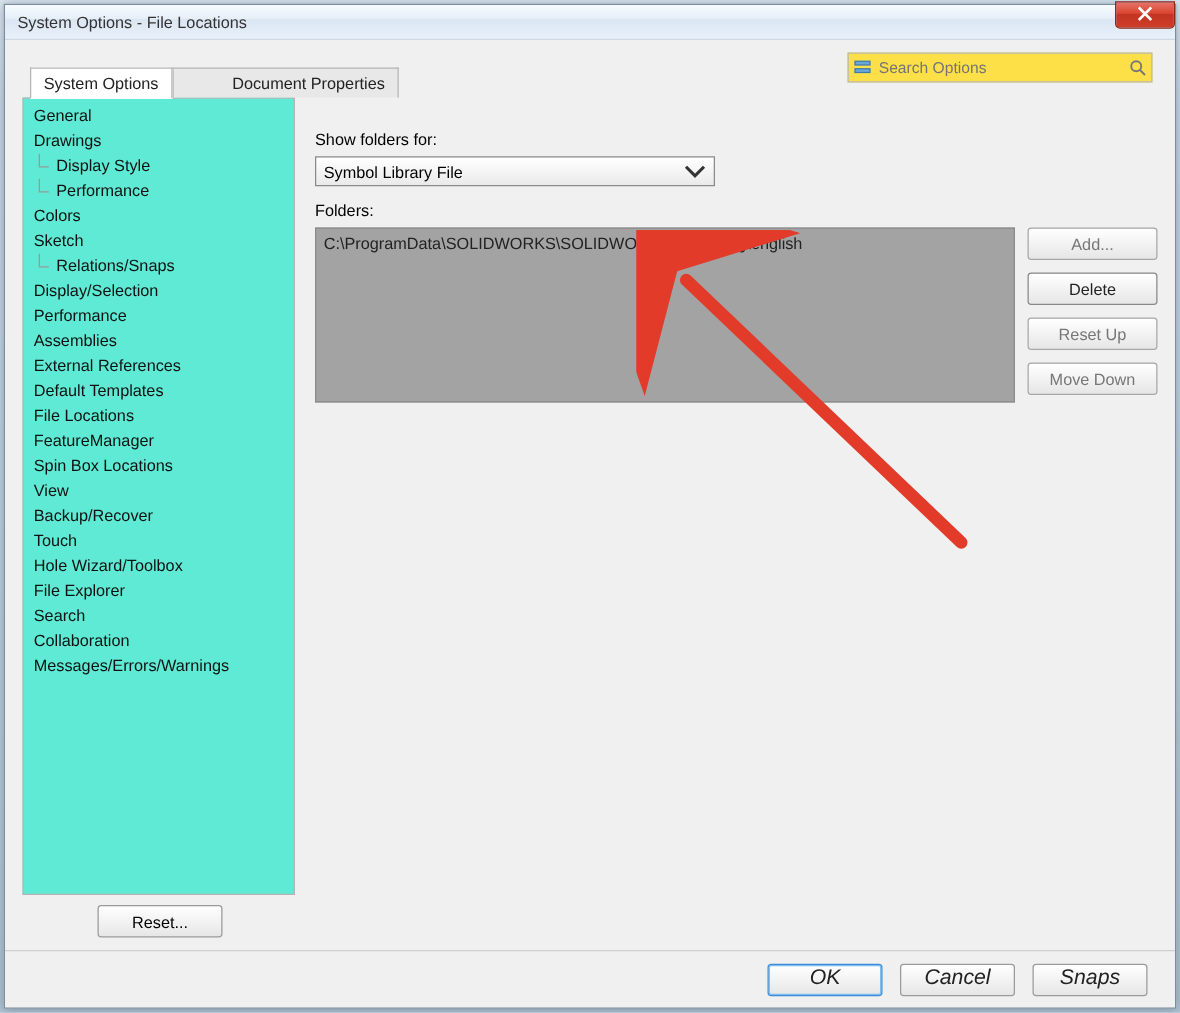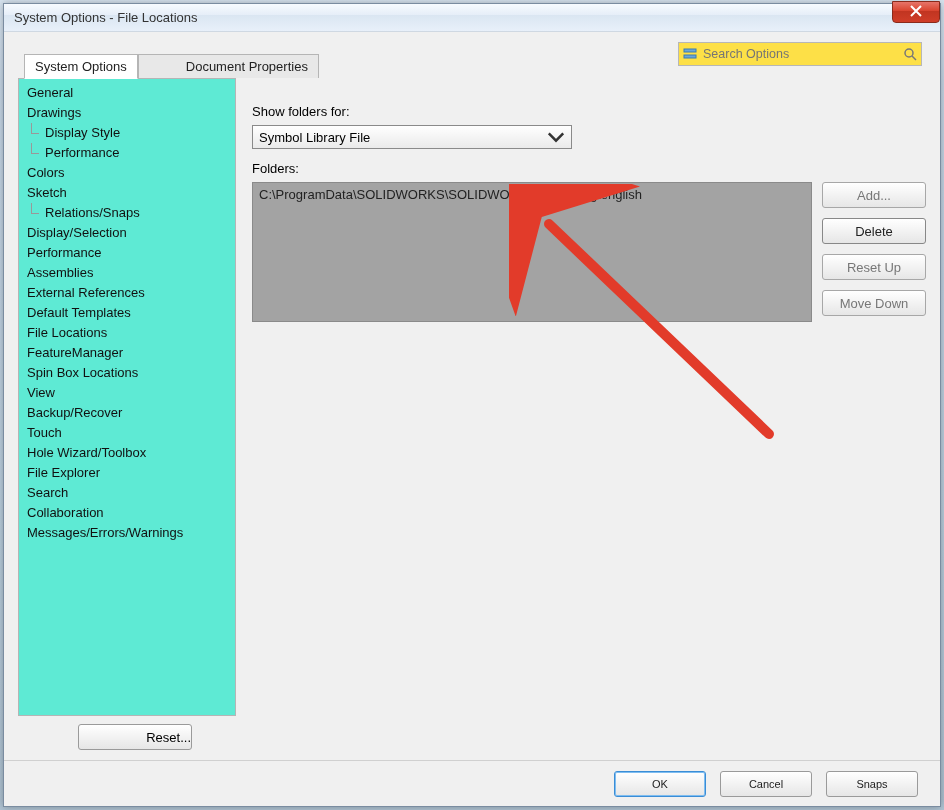--- a/index.html
+++ b/index.html
@@ -164,45 +164,46 @@
     color: #777;
     cursor: default;
     display: flex; align-items: center; justify-content: center;
   }
   .wbtn.enabled {
     color: #222;
     border-color: #888;
     cursor: pointer;
   }
   .reset-btn {
-    width: 114px; height: 26px;
+    width: 100px; height: 26px;
     margin: 8px 0 0 60px;
     border: 1px solid #9a9a9a;
     border-radius: 3px;
     background: linear-gradient(#fff,#e6e6e6);
     font-size: 13px;
-    display: flex; align-items: center; justify-content: flex-end;
+    display: flex; align-items: center; justify-content: center;
     cursor: pointer;
   }
   .bottom-bar {
     height: 46px;
     border-top: 1px solid #d0d0d0;
     display: flex; align-items: center; justify-content: flex-end;
     gap: 14px;
     padding-right: 22px;
   }
   .bbtn {
     width: 92px; height: 26px;
     border: 1px solid #9a9a9a;
     border-radius: 3px;
     background: linear-gradient(#fff,#e6e6e6);
-    font-size: 11px;
-    display: flex; align-items: center; justify-content: center;
+    font-size: 17px;
+    display: flex; align-items: flex-start; justify-content: center;
     cursor: pointer;
     color: #222;
+    font-style: italic;
   }
   .bbtn.default {
     border: 1px solid #3a8dd6;
     box-shadow: 0 0 0 1px #7fbdf0 inset;
   }
   
   .arrow-annot {
     position: absolute;
     top: 180px; left: 505px;
     pointer-events: none;

